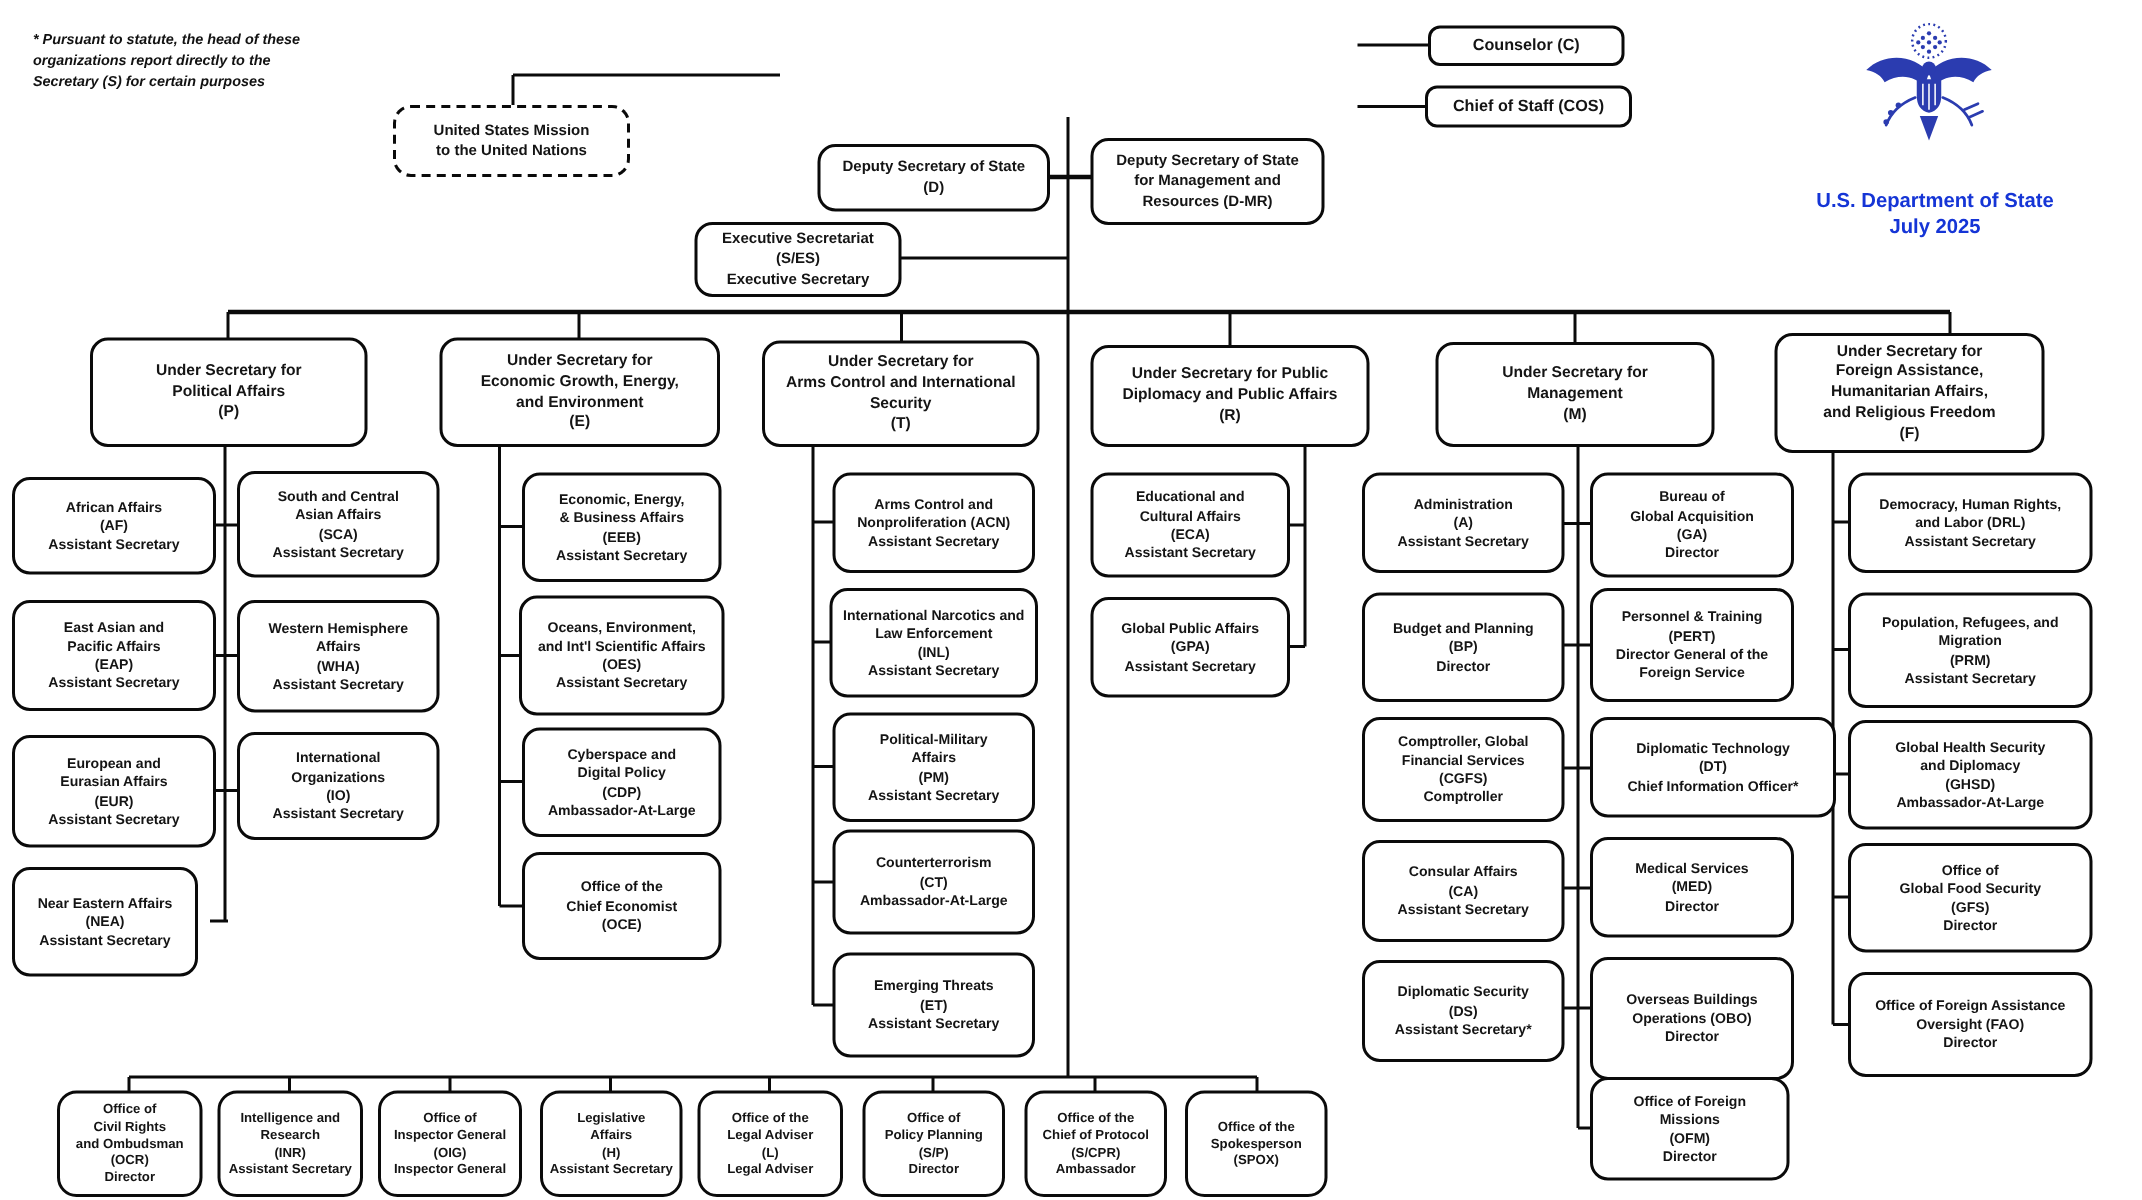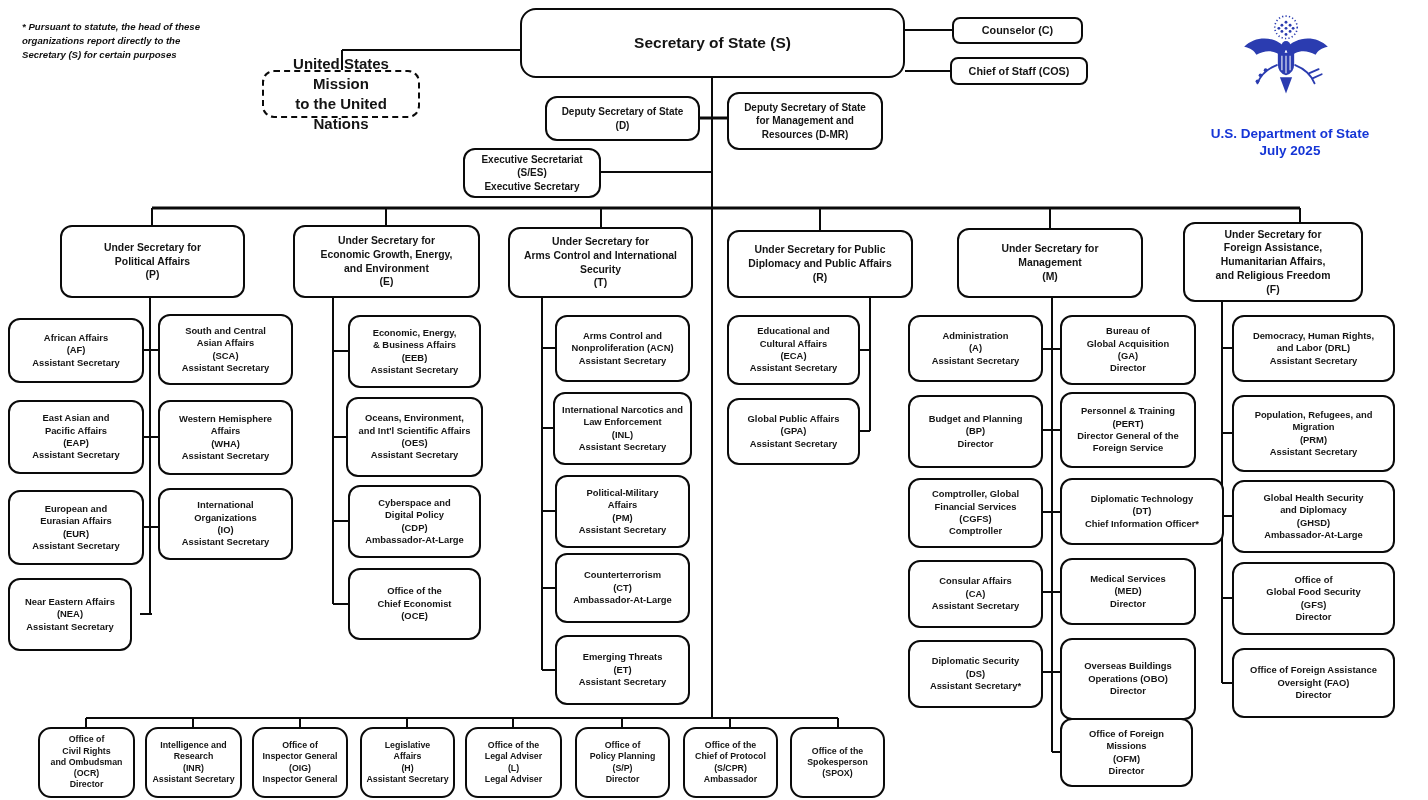--- a/index.html
+++ b/index.html
@@ -10,21 +10,21 @@
   svg.wires line.thick{stroke-width:3;}
   .node{position:absolute;box-sizing:border-box;z-index:2;background:#fff;
         border:2px solid #0a0a0a;border-radius:12px;
         display:flex;align-items:center;justify-content:center;
         text-align:center;white-space:pre-line;padding:2px;
         font-size:9.4px;line-height:1.32;font-weight:600;color:#141414;}
   .node.us{font-size:10.4px;}
   .node.mid{font-size:10px;}
   .node.sec{font-size:15.5px;font-weight:700;border-width:2.5px;border-radius:16px;}
   .node.pill{border-radius:8px;font-size:10.8px;}
-  .node.dashed{border-style:dashed;font-size:15px;}
+  .node.dashed{border-style:dashed;font-size:10px;}
   .node.bottom{font-size:8.8px;border-radius:13px;line-height:1.28;}
   .note{position:absolute;left:22px;top:20px;width:210px;z-index:2;
         font-style:italic;font-weight:600;font-size:9.6px;line-height:1.45;
         color:#111;white-space:pre-line;}
   .branding{position:absolute;left:1190px;top:126px;width:200px;z-index:2;
             text-align:center;font-weight:700;font-size:13.5px;line-height:1.25;color:#1535d6;}
   .seal{position:absolute;left:1240px;top:12px;width:92px;height:102px;z-index:2;}
 </style>
 </head>
 <body>
@@ -139,21 +139,20 @@
         <path d="M41,43 v14 M45,43 v17 M49,43 v14"></path>
       </g>
     </svg>
   </div>
 
   <div class="branding">
     <span>U.S. Department of State</span><br>
     <span>July 2025</span>
   </div>
 
-  <div class="node sec" style="left:520px;top:8px;width:385px;height:70px">Secretary of State (S)</div>
   <div class="node pill" style="left:952px;top:17px;width:131px;height:27px">Counselor (C)</div>
   <div class="node pill" style="left:950px;top:57px;width:138px;height:28px">Chief of Staff (COS)</div>
   <div class="node dashed" style="left:262px;top:70px;width:158px;height:48px">United States Mission
 to the United Nations</div>
   <div class="node mid" style="left:545px;top:96px;width:155px;height:45px">Deputy Secretary of State
 (D)</div>
   <div class="node mid" style="left:727px;top:92px;width:156px;height:58px">Deputy Secretary of State
 for Management and
 Resources (D-MR)</div>
   <div class="node mid" style="left:463px;top:148px;width:138px;height:50px">Executive Secretariat

